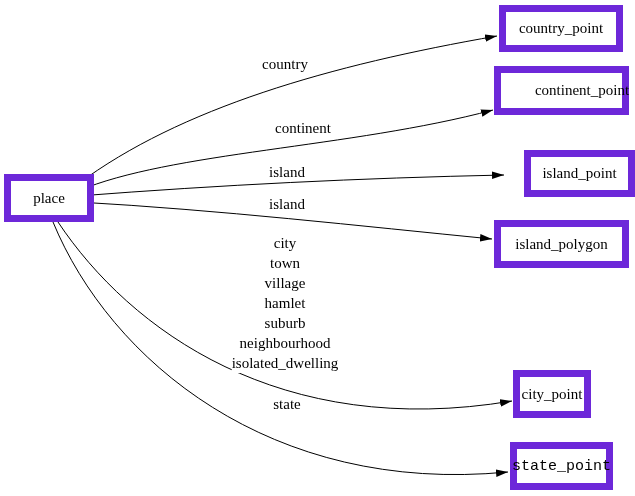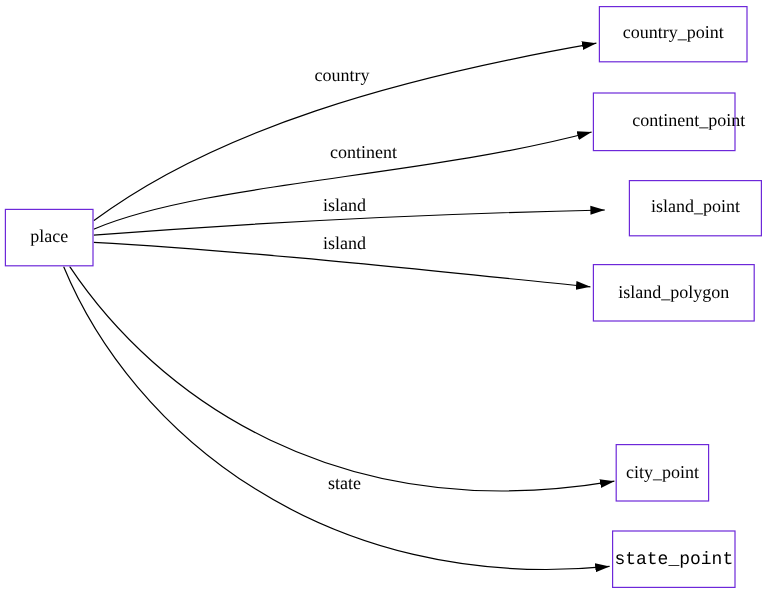--- a/index.html
+++ b/index.html
@@ -24,32 +24,32 @@
     height: 496px;
   }
   svg.edge-layer path.edge {
     fill: none;
     stroke: #000000;
     stroke-width: 1;
   }
   .node {
     position: absolute;
     box-sizing: border-box;
-    border: 1px solid #6d28d9;
+    border: 7px solid #6d28d9;
     background: #ffffff;
     display: flex;
     align-items: center;
     justify-content: center;
     font-size: 15px;
     white-space: nowrap;
     text-align: right;
   }
-  #n-place          { left: 4px;   top: 174px; width: 74px;  height: 48px; }
+  #n-place          { left: 4px;   top: 174px; width: 90px;  height: 48px; }
   #n-country-point  { left: 499px; top: 5px;   width: 124px; height: 47px; }
-  #n-continent-point{ left: 494px; top: 77px;  width: 119px; height: 49px; padding-left: 41px; }
+  #n-continent-point{ left: 494px; top: 66px;  width: 135px; height: 49px; padding-left: 41px; }
   #n-island-point   { left: 524px; top: 150px; width: 111px; height: 47px; }
   #n-island-polygon { left: 494px; top: 220px; width: 135px; height: 48px; }
   #n-city-point     { left: 513px; top: 370px; width: 78px;  height: 48px; }
   #n-state-point    { left: 510px; top: 442px; width: 103px; height: 48px; font-family: Liberation Mono, monospace; }
 
   .edge-label {
     position: absolute;
     transform: translate(-50%, -50%);
     font-size: 15px;
     line-height: 1;
@@ -112,16 +112,25 @@
   </div>
   <div class="node" id="n-state-point">
     <span>state_point</span>
   </div>
 
   <div class="edge-label" id="l-country">country</div>
   <div class="edge-label" id="l-continent">continent</div>
   <div class="edge-label" id="l-island-1">island</div>
   <div class="edge-label" id="l-island-2">island</div>
 
+  <div class="edge-label-multiline" id="l-place-types">
+    <div>city</div>
+    <div>town</div>
+    <div>village</div>
+    <div>hamlet</div>
+    <div>suburb</div>
+    <div>neighbourhood</div>
+    <div>isolated_dwelling</div>
+  </div>
 
   <div class="edge-label" id="l-state">state</div>
 
 </div>
 
 </body></html>

